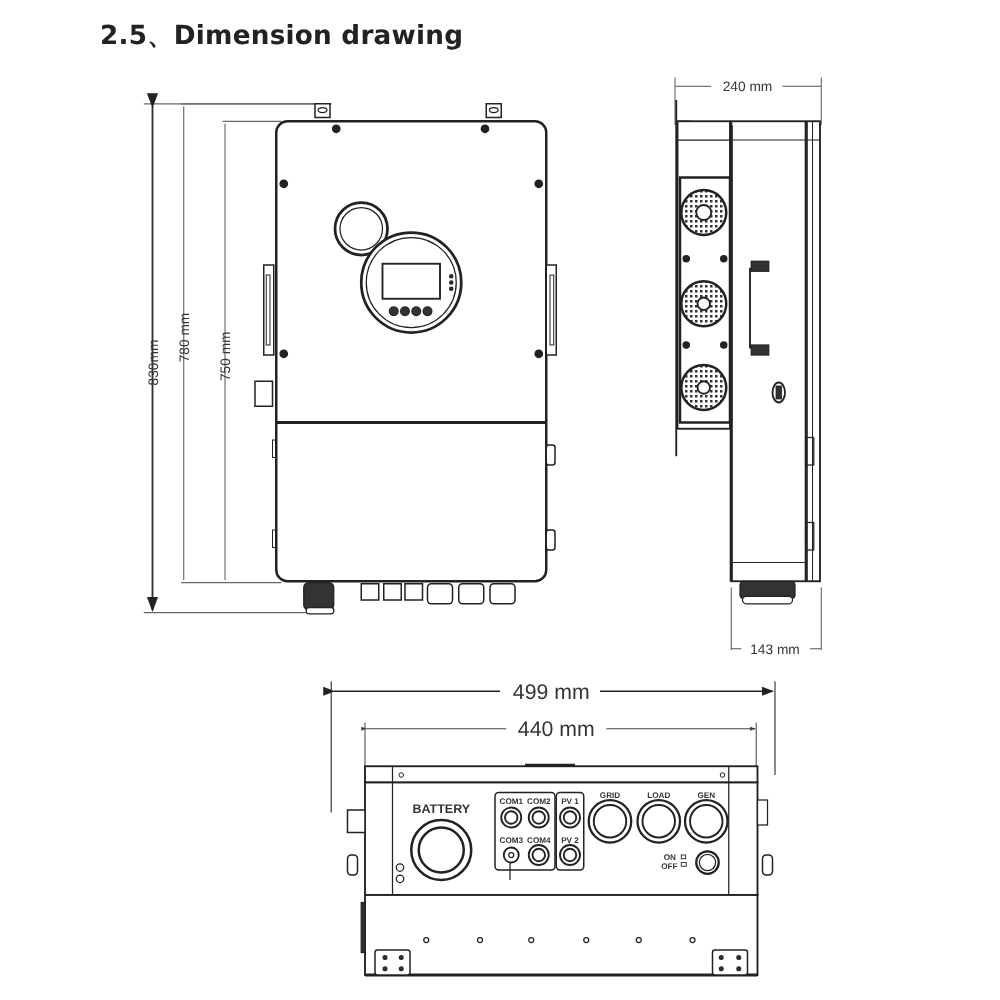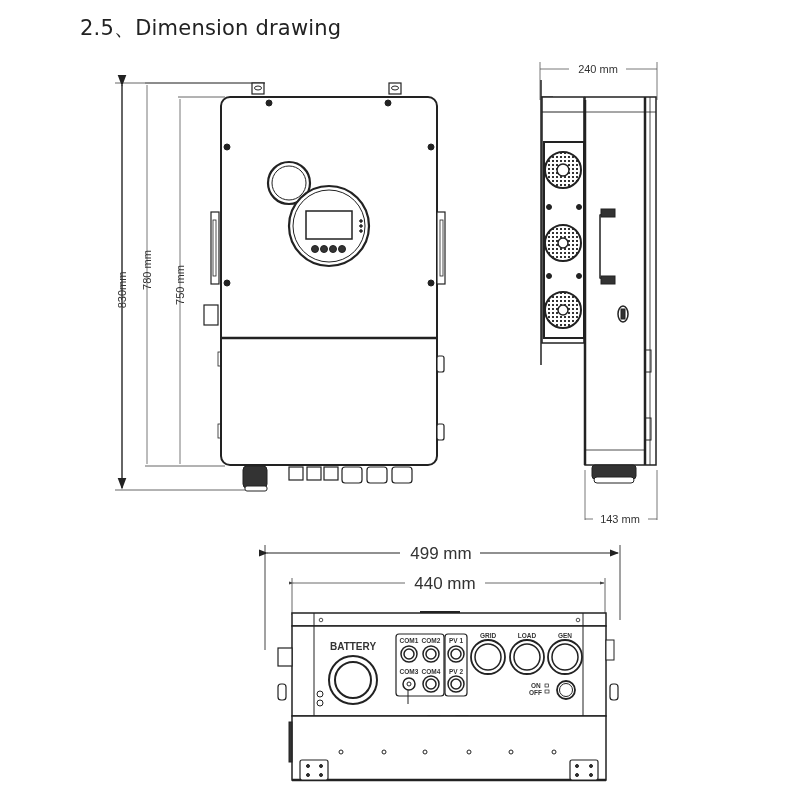--- a/index.html
+++ b/index.html
@@ -1,17 +1,17 @@
 <!DOCTYPE html>
 <html><head>
 <meta charset="utf-8">
 <style>
   html,body{margin:0;padding:0;background:#ffffff;}
   body{width:800px;height:800px;position:relative;overflow:hidden;font-family:"Liberation Sans",sans-serif;}
-  .title{position:absolute;left:80px;top:14px;font-family:"DejaVu Sans",sans-serif;font-weight:normal;font-size:21px;color:#222;letter-spacing:0.2px;}
+  .title{position:absolute;left:80px;top:14px;font-family:"DejaVu Sans",sans-serif;font-weight:bold;font-size:21px;color:#222;letter-spacing:0.2px;}
   svg{position:absolute;left:0;top:0;}
   .dim{font-family:"Liberation Sans",sans-serif;font-size:11px;fill:#333;}
   .dimL{font-family:"Liberation Sans",sans-serif;font-size:17px;fill:#333;}
   .lbl{font-family:"Liberation Sans",sans-serif;font-weight:bold;font-size:6.5px;fill:#333;}
   .lblB{font-family:"Liberation Sans",sans-serif;font-weight:bold;font-size:10px;fill:#333;}
 </style>
 </head>
 <body>
 
 <div class="title">2.5、Dimension drawing</div>

